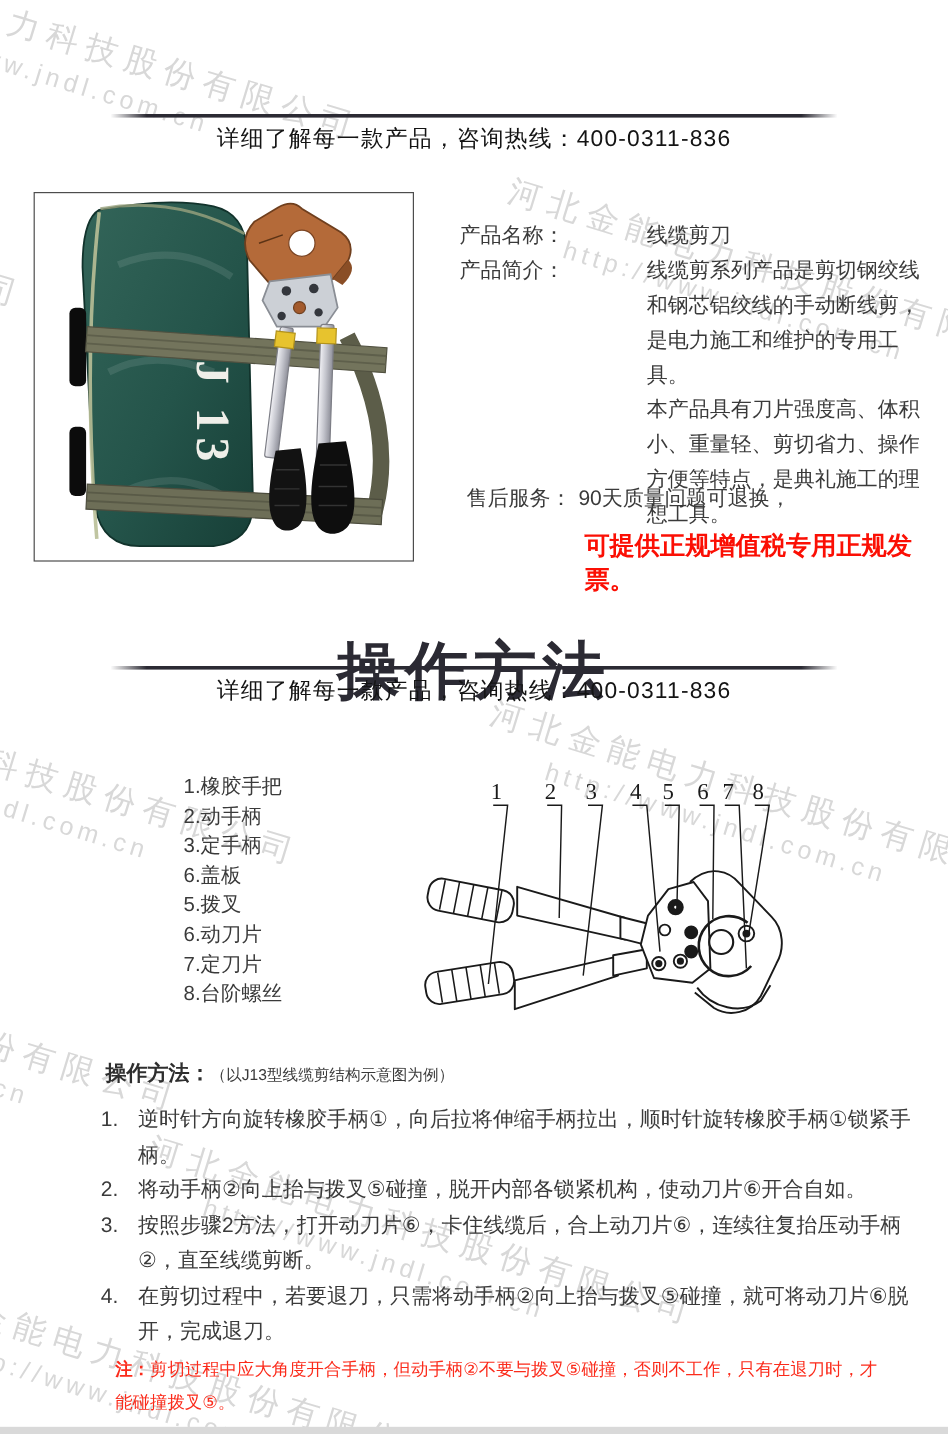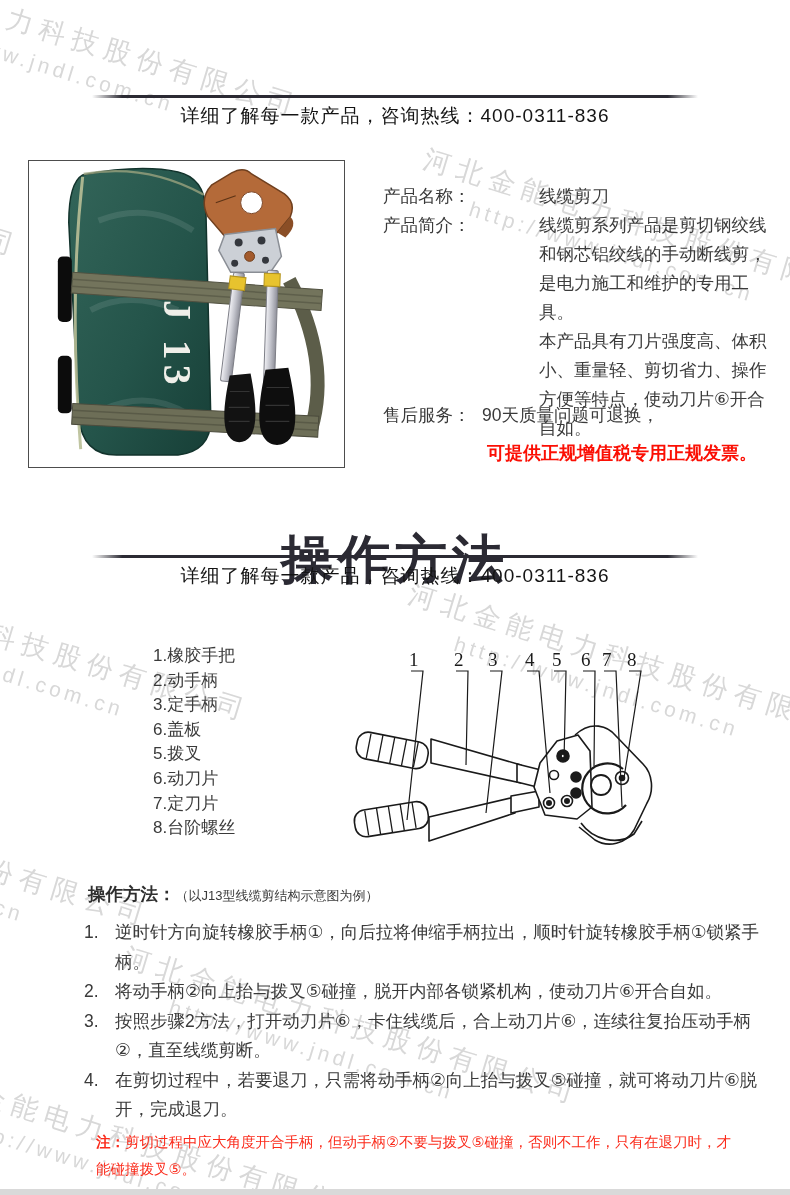--- a/index.html
+++ b/index.html
@@ -34,24 +34,24 @@
   }
   
   .photo-box{
     position:absolute;left:28px;top:160px;width:317px;height:308px;
     border:1px solid #4d4d4d;background:#fff;box-sizing:border-box;
   }
   .info{position:absolute;left:383px;top:182px;width:396px;font-size:17.5px;line-height:29px;color:#3a3a3a;}
   .field{display:flex;gap:21px;}
   .field .lab{flex:none;width:99px;}
   .field .val{flex:1;margin-left:36px;}
-  .aftersale{position:absolute;left:383px;top:403px;font-size:17.5px;color:#3a3a3a;display:flex;}
+  .aftersale{position:absolute;left:383px;top:403px;font-size:17.5px;color:#3a3a3a;display:flex;text-align:center;}
   .aftersale .lab{flex:none;width:99px;}
   .invoice{
-    position:absolute;left:487px;top:441px;font-size:18px;font-weight:bold;color:#fb0f04;
+    position:absolute;left:487px;top:441px;font-size:21px;font-weight:bold;color:#fb0f04;
   }
   
   .parts{position:absolute;left:153px;top:644px;font-size:17px;line-height:24.6px;color:#3a3a3a;}
   .diagram{position:absolute;left:345px;top:635px;}
   .method-line{position:absolute;left:88px;top:882px;font-size:17px;color:#2e2e2e;}
   .method-line .m-lab{font-weight:bold;font-size:17.5px;}
   .method-line .m-note{font-size:13px;color:#3a3a3a;}
   .steps{position:absolute;left:84px;top:918px;width:676px;font-size:17.5px;line-height:29.5px;color:#3a3a3a;}
   .step{display:flex;}
   .step .num{flex:none;width:31px;}
@@ -149,21 +149,21 @@
 
     <div class="info">
       <div class="field">
         <span class="lab">产品名称：</span>
         <span class="val">线缆剪刀</span>
       </div>
       <div class="field">
         <span class="lab">产品简介：</span>
         <span class="val">
           <div>线缆剪系列产品是剪切钢绞线和钢芯铝绞线的手动断线剪，是电力施工和维护的专用工具。</div>
-          <div>本产品具有刀片强度高、体积小、重量轻、剪切省力、操作方便等特点，使动刀片⑥开合自如。</div>
+          <div>本产品具有刀片强度高、体积小、重量轻、剪切省力、操作方便等特点，是典礼施工的理想工具。</div>
         </span>
       </div>
     </div>
     <div class="aftersale">
       <span class="lab">售后服务：</span>
       <span>90天质量问题可退换，</span>
     </div>
     <div class="invoice">可提供正规增值税专用正规发票。</div>
 
     <h1 class="sec-title" style="top:490px">操作方法</h1>

